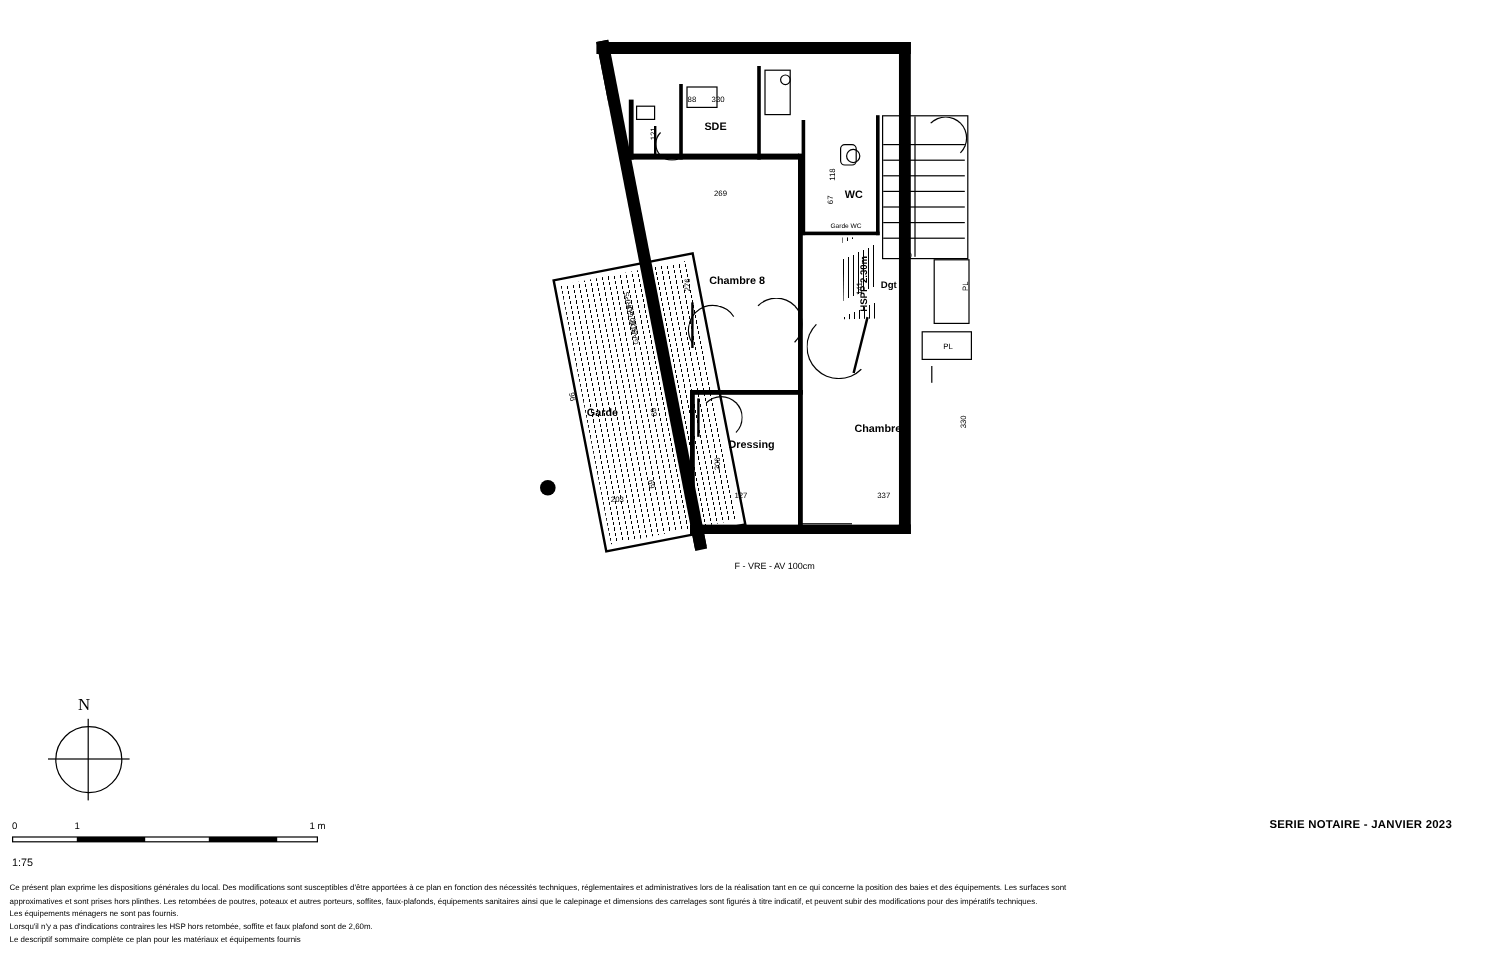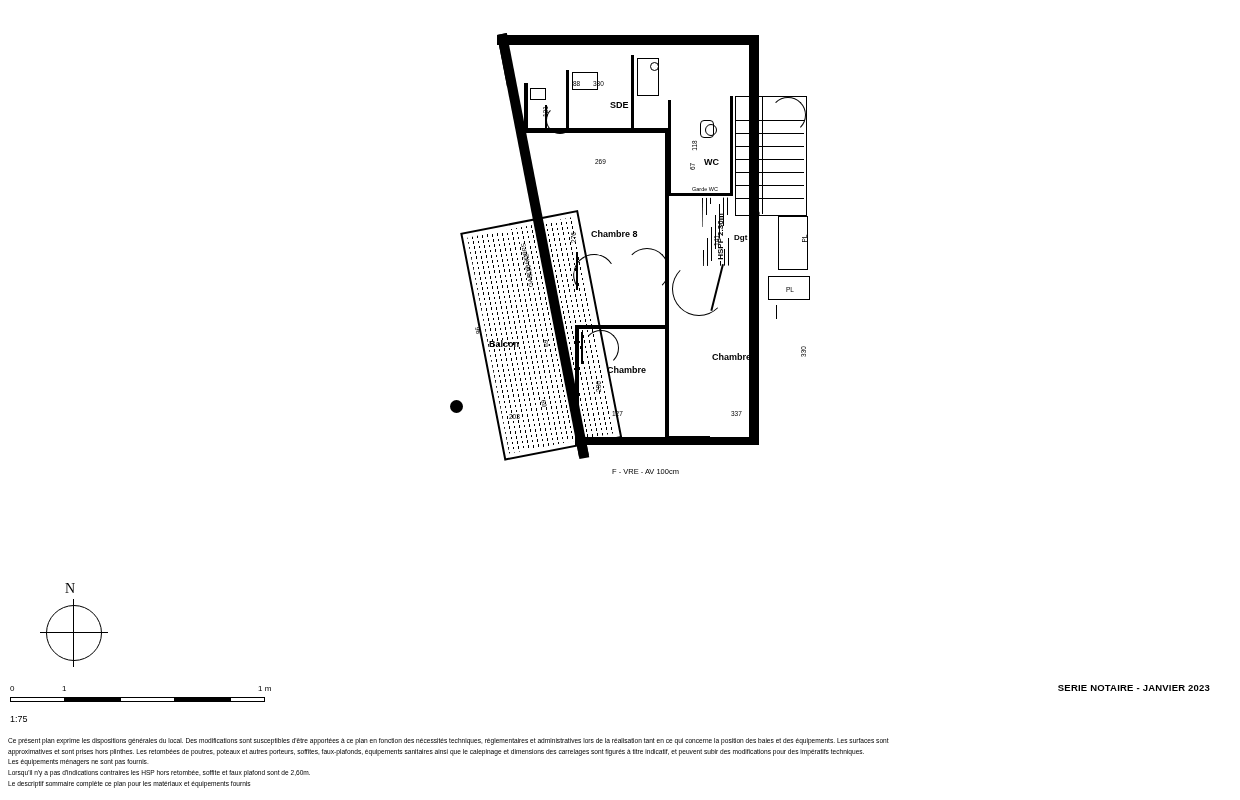--- a/index.html
+++ b/index.html
@@ -223,21 +223,21 @@
   <div class="wall" style="left:566px; top:70px; width:3px; height:63px;"></div>
   <div class="wall" style="left:631px; top:55px; width:3px; height:78px;"></div>
 
   <div class="fixture" style="left:530px; top:88px; width:16px; height:12px;"></div>
   <div class="fixture" style="left:572px; top:72px; width:26px; height:18px;"></div>
   <div class="fixture" style="left:637px; top:58px; width:22px; height:38px;"></div>
   <div class="circ" style="left:650px; top:62px; width:9px; height:9px;"></div>
   <div class="thinline" style="left:545px; top:105px; width:2px; height:26px;"></div>
   <div class="door-arc" style="left:546px; top:106px; width:26px; height:26px; border-color:#000; border-right-color:transparent; border-top-color:transparent;"></div>
 
-  <div class="roomlabel" style="left:610px; top:100px;text-align:center;">SDE</div>
+  <div class="roomlabel" style="left:587px; top:100px;text-align:center;">SDE</div>
   <div class="dim" style="left:593px; top:80px;">330</div>
   <div class="dim" style="left:573px; top:80px;">88</div>
   <div class="dim" style="left:540px; top:108px; transform: rotate(-90deg);">121</div>
 
   <div class="wall" style="left:668px; top:100px; width:3px; height:96px;"></div>
   <div class="wall" style="left:730px; top:96px; width:3px; height:100px;"></div>
   <div class="wall" style="left:668px; top:193px; width:65px; height:3px;"></div>
   <div class="fixture" style="left:700px; top:120px; width:14px; height:18px; border-radius:4px;"></div>
   <div class="circ" style="left:705px; top:124px; width:12px; height:12px;"></div>
   <div class="roomlabel" style="left:704px; top:157px;">WC</div>
@@ -279,31 +279,31 @@
 
   <div class="wall" style="left:665px; top:325px; width:4px; height:115px;"></div>
   <div class="roomlabel" style="left:712px; top:352px;">Chambre 2</div>
   <div class="dim" style="left:798px; top:348px; transform: rotate(-90deg);">330</div>
   <div class="dim" style="left:731px; top:410px;">337</div>
   <div class="thinline" style="left:668px; top:436px; width:42px; height:1px;"></div>
   <div class="door-arc" style="left:672px; top:262px; width:52px; height:52px; border-color:#000; border-right-color:transparent; border-top-color:transparent;"></div>
   <div class="thinline" style="left:722px; top:264px; width:2px; height:48px; transform: rotate(14deg);"></div>
 
   <div class="wall" style="left:575px; top:325px; width:4px; height:112px;"></div>
-  <div class="roomlabel" style="left:607px; top:365px;">Chambre</div>
+  <div class="roomlabel" style="left:607px; top:365px;">Dressing</div>
   <div class="dim" style="left:612px; top:410px;">127</div>
   <div class="dim" style="left:593px; top:383px; transform: rotate(-90deg);">206</div>
   <div class="door-arc" style="left:583px; top:330px; width:34px; height:34px; border-color:#000; border-left-color:transparent; border-bottom-color:transparent;"></div>
   <div class="thinline" style="left:581px; top:332px; width:2px; height:32px;"></div>
 
   <div class="abs" style="left:458px; top:210px; width:120px; height:232px; transform: rotate(-11deg); transform-origin: 100% 0%;">
     <div class="abs" style="left:0; top:0; width:120px; height:232px; border:2px solid #000; box-sizing:border-box;"></div>
     <div class="balcony-fill" style="left:6px; top:6px; width:108px; height:220px;"></div>
   </div>
-  <div class="roomlabel" style="left:489px; top:339px;">Balcon</div>
+  <div class="roomlabel" style="left:489px; top:339px;">Garde</div>
   <div class="smalllabel" style="left:505px; top:262px; transform: rotate(-101deg); font-size:6px;">GARDE CORPS</div>
   <div class="dim" style="left:516px; top:262px; transform: rotate(-101deg);">5.10 m2</div>
   <div class="dim" style="left:474px; top:327px; transform: rotate(-101deg);">96</div>
   <div class="dim" style="left:542px; top:340px; transform: rotate(-101deg);">69</div>
   <div class="dim" style="left:509px; top:413px;">203</div>
   <div class="dim" style="left:540px; top:400px; transform: rotate(-101deg);">69</div>
   <div class="blackdot" style="left:450px; top:400px;"></div>
 
   <div class="thinline" style="left:560px; top:330px; width:3px; height:60px; transform: rotate(-11deg);"></div>
 

